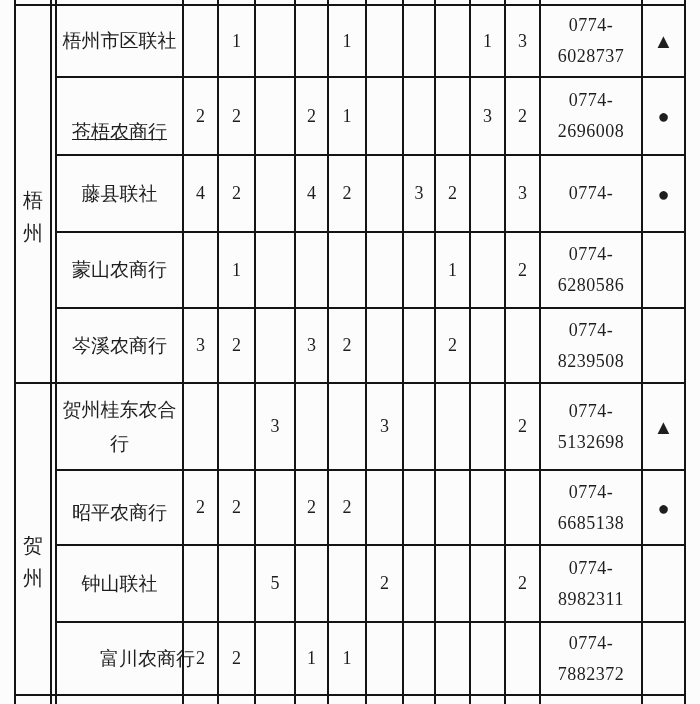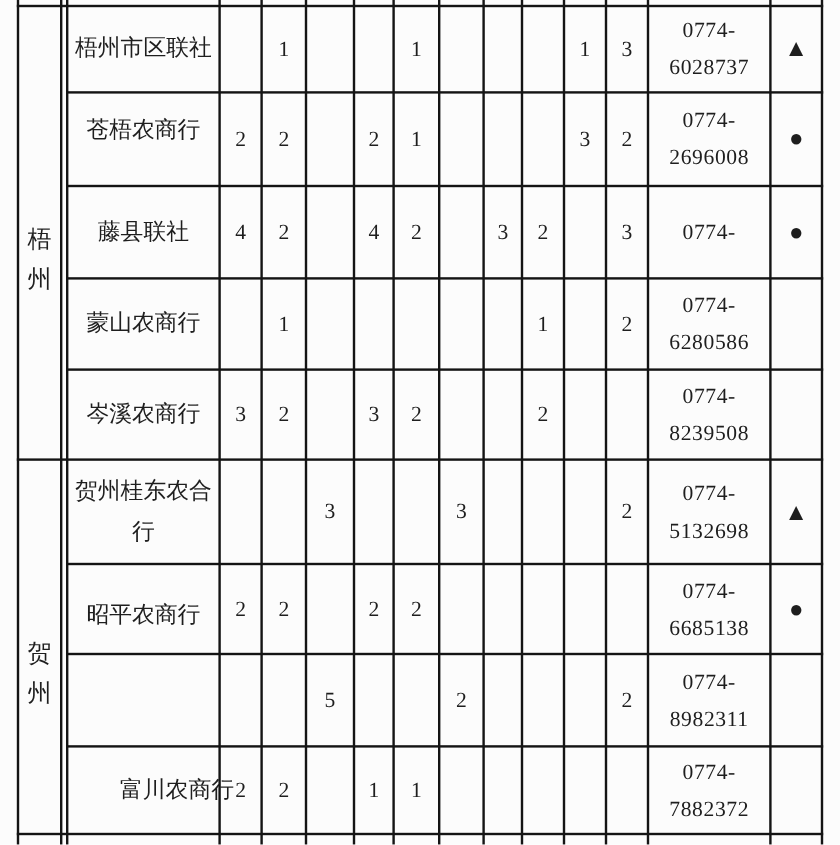--- a/index.html
+++ b/index.html
@@ -25,21 +25,21 @@
     <div class="cell value-cell" style="left: 328px; top: 5px; width: 38px; height: 72px;">1</div>
     <div class="cell value-cell" style="left: 470px; top: 5px; width: 35px; height: 72px;">1</div>
     <div class="cell value-cell" style="left: 505px; top: 5px; width: 35px; height: 72px;">3</div>
     <div class="cell phone-cell" style="left: 540px; top: 5px; width: 102px; height: 72px;">
       <div>0774-</div>
       <div>6028737</div>
     </div>
     <div class="cell marker-cell" style="left: 642px; top: 5px; width: 43px; height: 72px;">
       <span class="marker-glyph">▲</span>
     </div>
-    <div class="cell org-name-cell" style="left: 56px; top: 70px; width: 127px; height: 78px;">苍梧农商行</div>
+    <div class="cell org-name-cell" style="left: 56px; top: 93px; width: 127px; height: 78px; text-decoration: underline;">苍梧农商行</div>
     <div class="cell value-cell" style="left: 183px; top: 77px; width: 35px; height: 78px;">2</div>
     <div class="cell value-cell" style="left: 218px; top: 77px; width: 37px; height: 78px;">2</div>
     <div class="cell value-cell" style="left: 295px; top: 77px; width: 33px; height: 78px;">2</div>
     <div class="cell value-cell" style="left: 328px; top: 77px; width: 38px; height: 78px;">1</div>
     <div class="cell value-cell" style="left: 470px; top: 77px; width: 35px; height: 78px;">3</div>
     <div class="cell value-cell" style="left: 505px; top: 77px; width: 35px; height: 78px;">2</div>
     <div class="cell phone-cell" style="left: 540px; top: 77px; width: 102px; height: 78px;">
       <div>0774-</div>
       <div>2696008</div>
     </div>
@@ -97,20 +97,21 @@
     <div class="cell value-cell" style="left: 218px; top: 470px; width: 37px; height: 75px;">2</div>
     <div class="cell value-cell" style="left: 295px; top: 470px; width: 33px; height: 75px;">2</div>
     <div class="cell value-cell" style="left: 328px; top: 470px; width: 38px; height: 75px;">2</div>
     <div class="cell phone-cell" style="left: 540px; top: 470px; width: 102px; height: 75px;">
       <div>0774-</div>
       <div>6685138</div>
     </div>
     <div class="cell marker-cell" style="left: 642px; top: 470px; width: 43px; height: 75px;">
       <span class="marker-glyph">●</span>
     </div>
+    <div class="cell org-name-cell" style="left: 56px; top: 545px; width: 127px; height: 77px;">钟山联社</div>
     <div class="cell value-cell" style="left: 255px; top: 545px; width: 40px; height: 77px;">5</div>
     <div class="cell value-cell" style="left: 366px; top: 545px; width: 37px; height: 77px;">2</div>
     <div class="cell value-cell" style="left: 505px; top: 545px; width: 35px; height: 77px;">2</div>
     <div class="cell phone-cell" style="left: 540px; top: 545px; width: 102px; height: 77px;">
       <div>0774-</div>
       <div>8982311</div>
     </div>
     <div class="cell marker-cell" style="left: 642px; top: 545px; width: 43px; height: 77px;"></div>
     <div class="cell org-name-cell" style="left: 56px; top: 622px; width: 127px; height: 73px; margin-left: 28px;">富川农商行</div>
     <div class="cell value-cell" style="left: 183px; top: 622px; width: 35px; height: 73px;">2</div>

